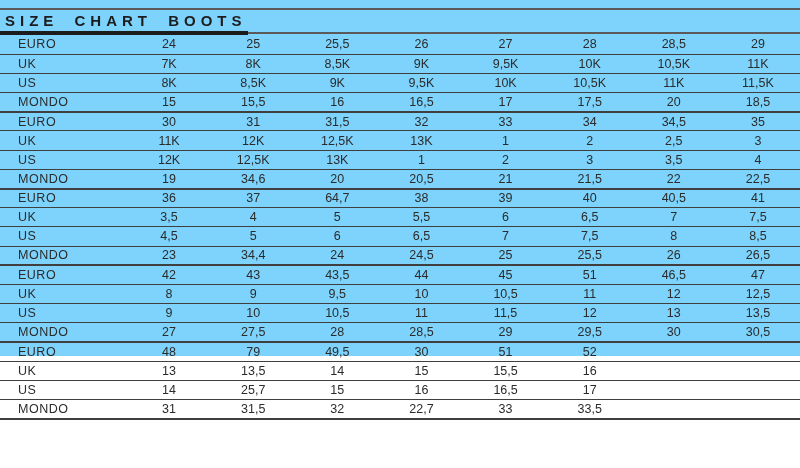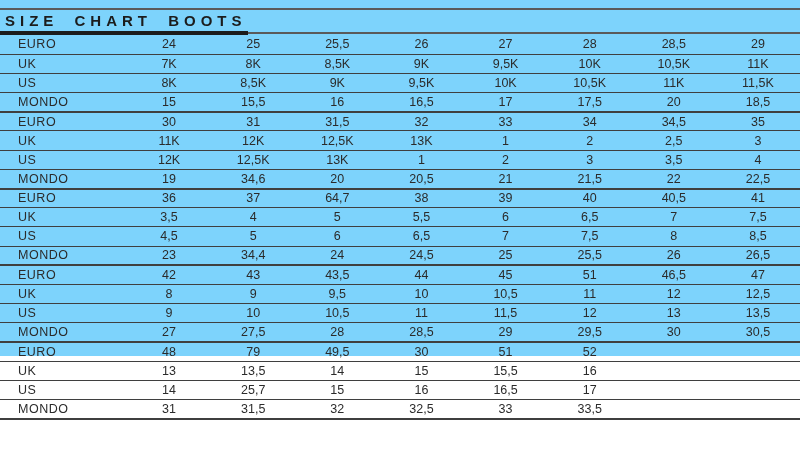--- a/index.html
+++ b/index.html
@@ -303,21 +303,21 @@
           <td>16,5</td>
           <td>17</td>
           <td></td>
           <td></td>
         </tr>
         <tr class="block-end">
           <td class="label">MONDO</td>
           <td>31</td>
           <td>31,5</td>
           <td>32</td>
-          <td>32,5</td>
+          <td>22,7</td>
           <td>33</td>
           <td>33,5</td>
           <td></td>
           <td></td>
         </tr>
       </tbody>
   </table>
 
 </div>
 

